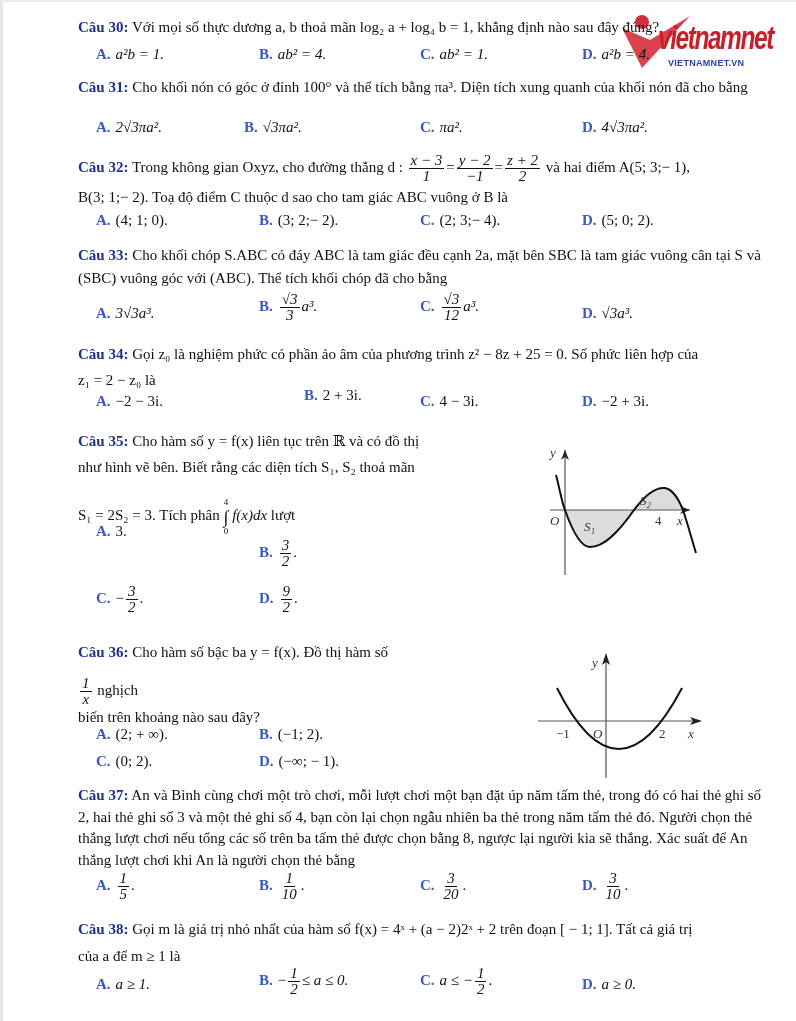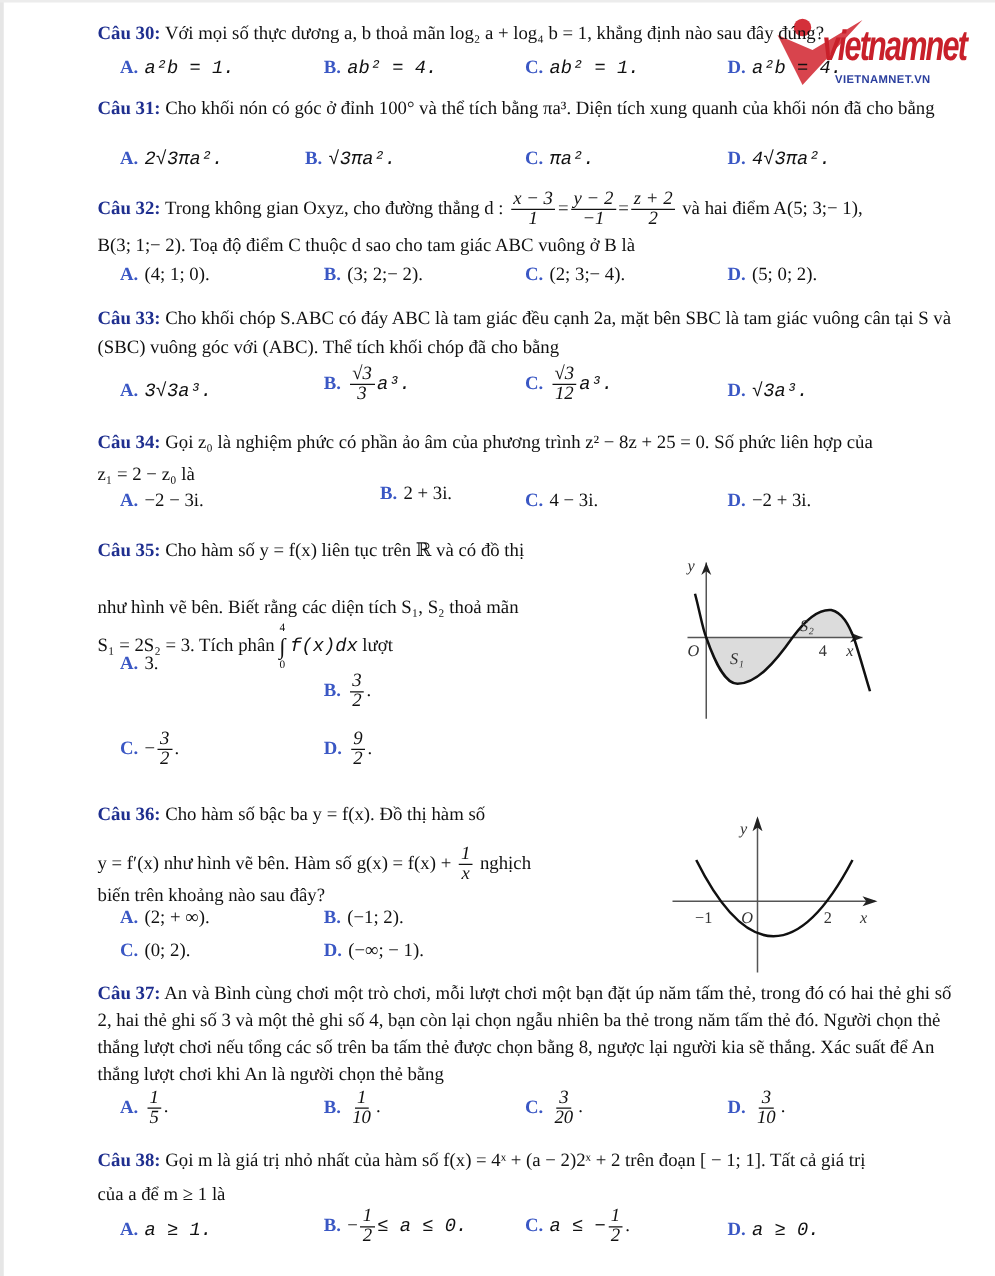--- a/index.html
+++ b/index.html
@@ -4,21 +4,21 @@
 <style>
   html, body { margin:0; padding:0; background:#ffffff; }
   body { width:796px; height:1021px; position:relative; overflow:hidden;
          font-family:"Liberation Serif","DejaVu Serif",serif; color:#111; font-size:15px; }
   .leftbar { position:absolute; left:0; top:0; width:3px; height:1021px; background:#e6e6e6; }
   .topline { position:absolute; left:0; top:0; width:796px; height:2px; background:#ececec; }
   .q { position:absolute; left:78px; width:684px; line-height:22px; }
   .qnum { color:#1f2f8f; font-weight:bold; }
   .opt-label { color:#3a57c4; font-weight:bold; margin-right:5px; }
   .opt { position:absolute; white-space:nowrap; font-size:15px; }
-  i.m { font-style:italic;font-family:Liberation Mono, monospace; }
+  i.m { font-style:italic; }
   .frac { display:inline-flex; flex-direction:column; align-items:center; vertical-align:middle; line-height:15px; margin:0 2px;font-style:italic; }
   .frac .num { border-bottom:1px solid #111; padding:0 2px; }
   .frac .den { padding:0 2px; }
   .logo { position:absolute; left:620px; top:10px; width:150px; height:60px;text-decoration:underline; }
   .logo .v { position:absolute; left:0; top:0; }
   .logo .word { position:absolute; left:38px; top:8px; font-family:"Liberation Sans",sans-serif; font-weight:bold; font-size:34px; color:#c8202a; letter-spacing:-2px; transform:scaleX(0.72); transform-origin:left top; font-style:italic; }
   .logo .sub { position:absolute; left:48px; top:48px; font-family:"Liberation Sans",sans-serif; font-weight:bold; font-size:9px; color:#2b3f9e; letter-spacing:0.3px; }
   .graph { position:absolute; }
   svg text { font-family:"Liberation Serif",serif; font-style:italic; }
 </style>
@@ -98,21 +98,21 @@
 <div class="q" style="top:369px;">z₁ = 2 − z₀ là</div>
 <div class="opt" style="left:96px;top:393px;"><span class="opt-label">A.</span><span>−2 − 3i.</span></div>
 <div class="opt" style="left:259px;top:387px;margin-left:45px;"><span class="opt-label">B.</span><span>2 + 3i.</span></div>
 <div class="opt" style="left:420px;top:393px;"><span class="opt-label">C.</span><span>4 − 3i.</span></div>
 <div class="opt" style="left:582px;top:393px;"><span class="opt-label">D.</span><span>−2 + 3i.</span></div>
 
 <div class="q" style="top:430px;width:395px;">
   <span class="qnum">Câu 35:</span>
   <span>Cho hàm số y = f(x) liên tục trên ℝ và có đồ thị</span>
 </div>
-<div class="q" style="top:456px;width:395px;margin-top:19px;">như hình vẽ bên. Biết rằng các diện tích S₁, S₂ thoả mãn</div>
+<div class="q" style="top:456px;width:395px;">như hình vẽ bên. Biết rằng các diện tích S₁, S₂ thoả mãn</div>
 <div class="q" style="top:497px;width:395px;">
   <span>S₁ = 2S₂ = 3. Tích phân</span>
   <span style="display:inline-flex;flex-direction:column;align-items:center;vertical-align:middle;line-height:11px;font-size:9px;">
       <span>4</span>
       <span style="font-size:18px;line-height:18px;">∫</span>
       <span>0</span>
     </span>
   <i class="m">f(x)dx</i>
   <span>lượt</span>
 </div>
@@ -144,21 +144,20 @@
   <text x="115" y="90" font-size="13" fill="#333" style="font-style:normal">4</text>
   <text x="44" y="96" font-size="13" fill="#333">S₁</text>
   <text x="100" y="70" font-size="13" fill="#333">S₂</text>
 </svg>
 
 <div class="q" style="top:641px;width:395px;">
   <span class="qnum">Câu 36:</span>
   <span>Cho hàm số bậc ba y = f(x). Đồ thị hàm số</span>
 </div>
 <div class="q" style="top:676px;width:395px;">
-  <span>y = f′(x) như hình vẽ bên. Hàm số g(x) = f(x) +</span>
   <span class="frac">
       <span class="num">1</span>
       <span class="den">x</span>
     </span>
   <span>nghịch</span>
 </div>
 <div class="q" style="top:706px;width:395px;">biến trên khoảng nào sau đây?</div>
 <div class="opt" style="left:96px;top:726px;"><span class="opt-label">A.</span><span>(2; + ∞).</span></div>
 <div class="opt" style="left:259px;top:726px;"><span class="opt-label">B.</span><span>(−1; 2).</span></div>
 <div class="opt" style="left:96px;top:753px;"><span class="opt-label">C.</span><span>(0; 2).</span></div>

